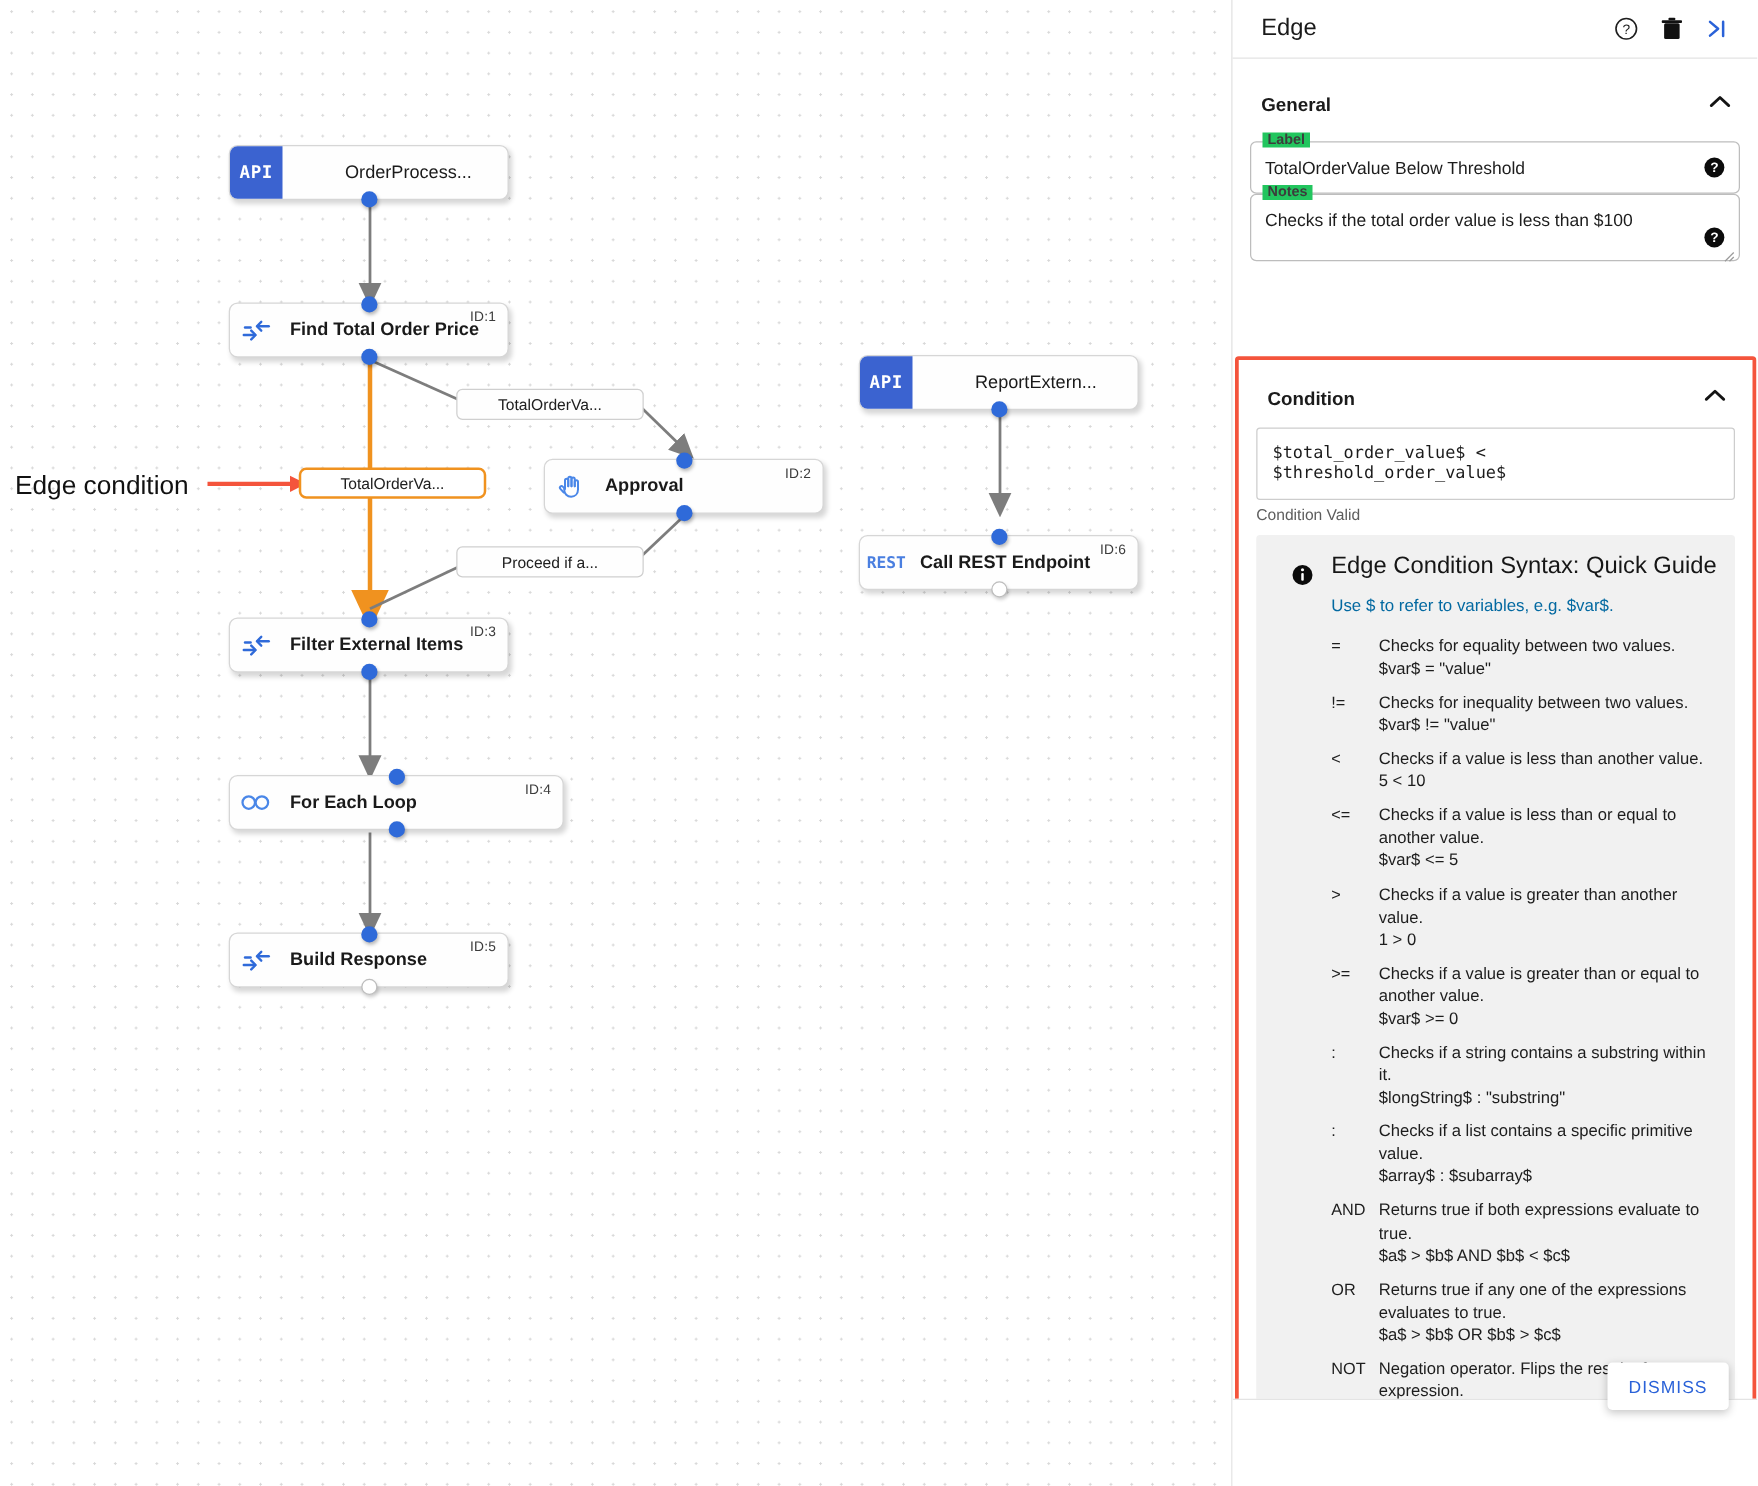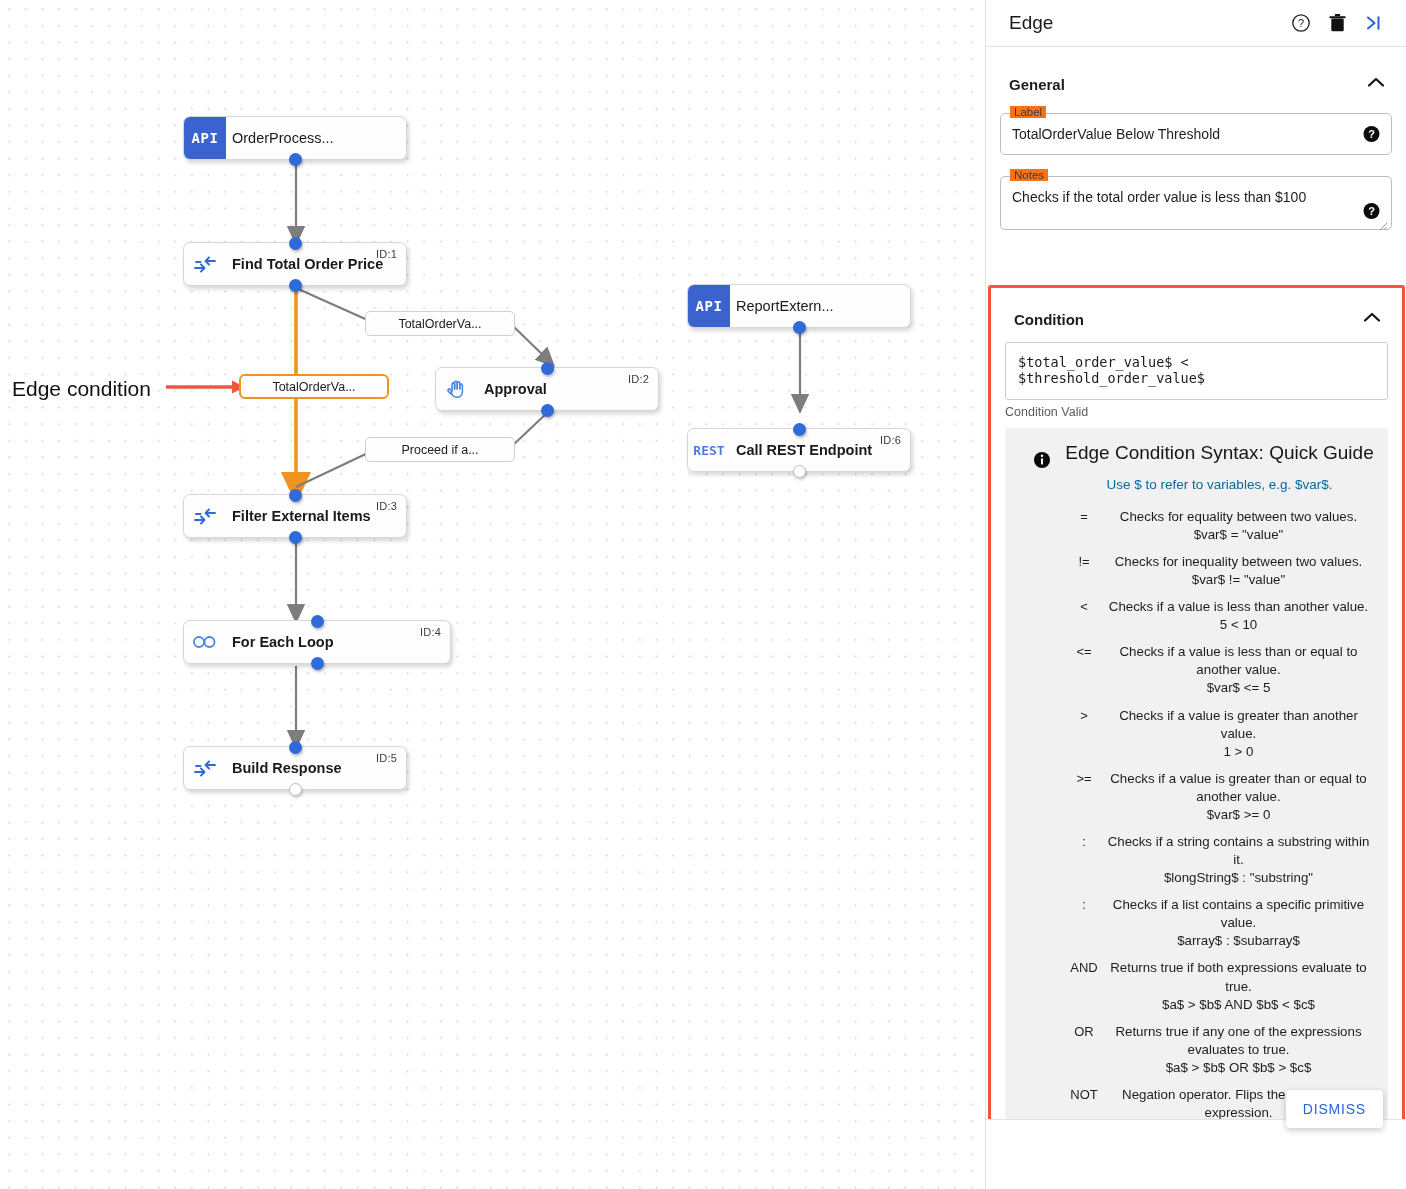--- a/index.html
+++ b/index.html
@@ -54,21 +54,21 @@
   }
   .node-icon {
     width: 42px; height: 100%;
     display: flex; align-items: center; justify-content: center;
     flex: none;
   }
   .node-title {
     font-size: 14.5px; color: #1a1a1a; font-weight: 700;
     padding-left: 6px; white-space: nowrap;
   }
-  .node-title.plain { font-weight: 400; }
+  .node-title.plain { font-weight: 400; margin-left: 44px; }
   .node-id {
     position: absolute; right: 9px; top: 5px;
     font-size: 11px; color: #3b3b3b; font-weight: 400;
     letter-spacing: 0.2px;
   }
   .port {
     position: absolute;
     width: 13px; height: 13px; border-radius: 50%;
     background: #2f6ad9;
     box-shadow: 1px 2px 3px rgba(0,0,0,0.28);
@@ -130,22 +130,22 @@
     position: relative;
     border: 1px solid #bdbdbd;
     border-radius: 5px;
     padding: 12px 44px 12px 11px;
     font-size: 14px; color: #1d1d1d;
     background: #fff;
   }
   .field.tall { min-height: 52px; }
   .field-legend {
     position: absolute; top: -8px; left: 9px;
-    background: #f97316; padding: 0 4px;
-    font-size: 11.5px; color: #3c3c3c; font-weight: 400;
+    background: #22c55e; padding: 0 4px;
+    font-size: 11.5px; color: #3c3c3c; font-weight: 700;
   }
   .field-help {
     position: absolute; right: 11px; top: 50%; transform: translateY(-50%);
     width: 17px; height: 17px;
   }
   .resize-grip {
     position: absolute; right: 3px; bottom: 2px;
     width: 9px; height: 9px;
   }
 
@@ -177,21 +177,21 @@
   #guide-box {
     margin: 9px 14px 0 14px;
     background: #f1f1f1;
     border-radius: 3px;
     padding: 14px 14px 14px 14px;
     display: flex;
     height: 735px;
     overflow: hidden;
   }
   #guide-icon-col { width: 46px; flex: none; padding-top: 8px; display:flex; justify-content:center; }
-  #guide-content { flex: 1; text-align: center; }
+  #guide-content { flex: 1; }
   #guide-title { font-size: 19px; color: #161616; line-height: 1.2; }
   #guide-sub { font-size: 13.5px; color: #0369a1; margin-top: 12px; }
   #op-table { margin-top: 16px; }
   .op-row { display: flex; margin-bottom: 9px; }
   .op-sym {
     width: 38px; flex: none;
     font-size: 13px; color: #1d1d1d;
     line-height: 1.36;
   }
   .op-desc { flex: 1; font-size: 13.3px; color: #1d1d1d; line-height: 1.36; }
@@ -414,21 +414,21 @@
         <span class="field-legend">Label</span>
         <span>TotalOrderValue Below Threshold</span>
         <span class="field-help">
           <svg width="17" height="17" viewBox="0 0 17 17">
               <circle cx="8.5" cy="8.5" r="8" fill="#0b0b0b"></circle>
               <text x="8.5" y="12.3" text-anchor="middle" font-family="Liberation Sans, sans-serif" font-size="11" font-weight="bold" fill="#ffffff">?</text>
             </svg>
         </span>
       </div>
 
-      <div class="field tall" style="margin-top:21px; padding-bottom:24px;">
+      <div class="field tall" style="padding-bottom:24px;">
         <span class="field-legend">Notes</span>
         <span>Checks if the total order value is less than $100</span>
         <span class="field-help" style="top:34px;">
           <svg width="17" height="17" viewBox="0 0 17 17">
               <circle cx="8.5" cy="8.5" r="8" fill="#0b0b0b"></circle>
               <text x="8.5" y="12.3" text-anchor="middle" font-family="Liberation Sans, sans-serif" font-size="11" font-weight="bold" fill="#ffffff">?</text>
             </svg>
         </span>
         <span class="resize-grip">
           <svg width="9" height="9" viewBox="0 0 9 9">

